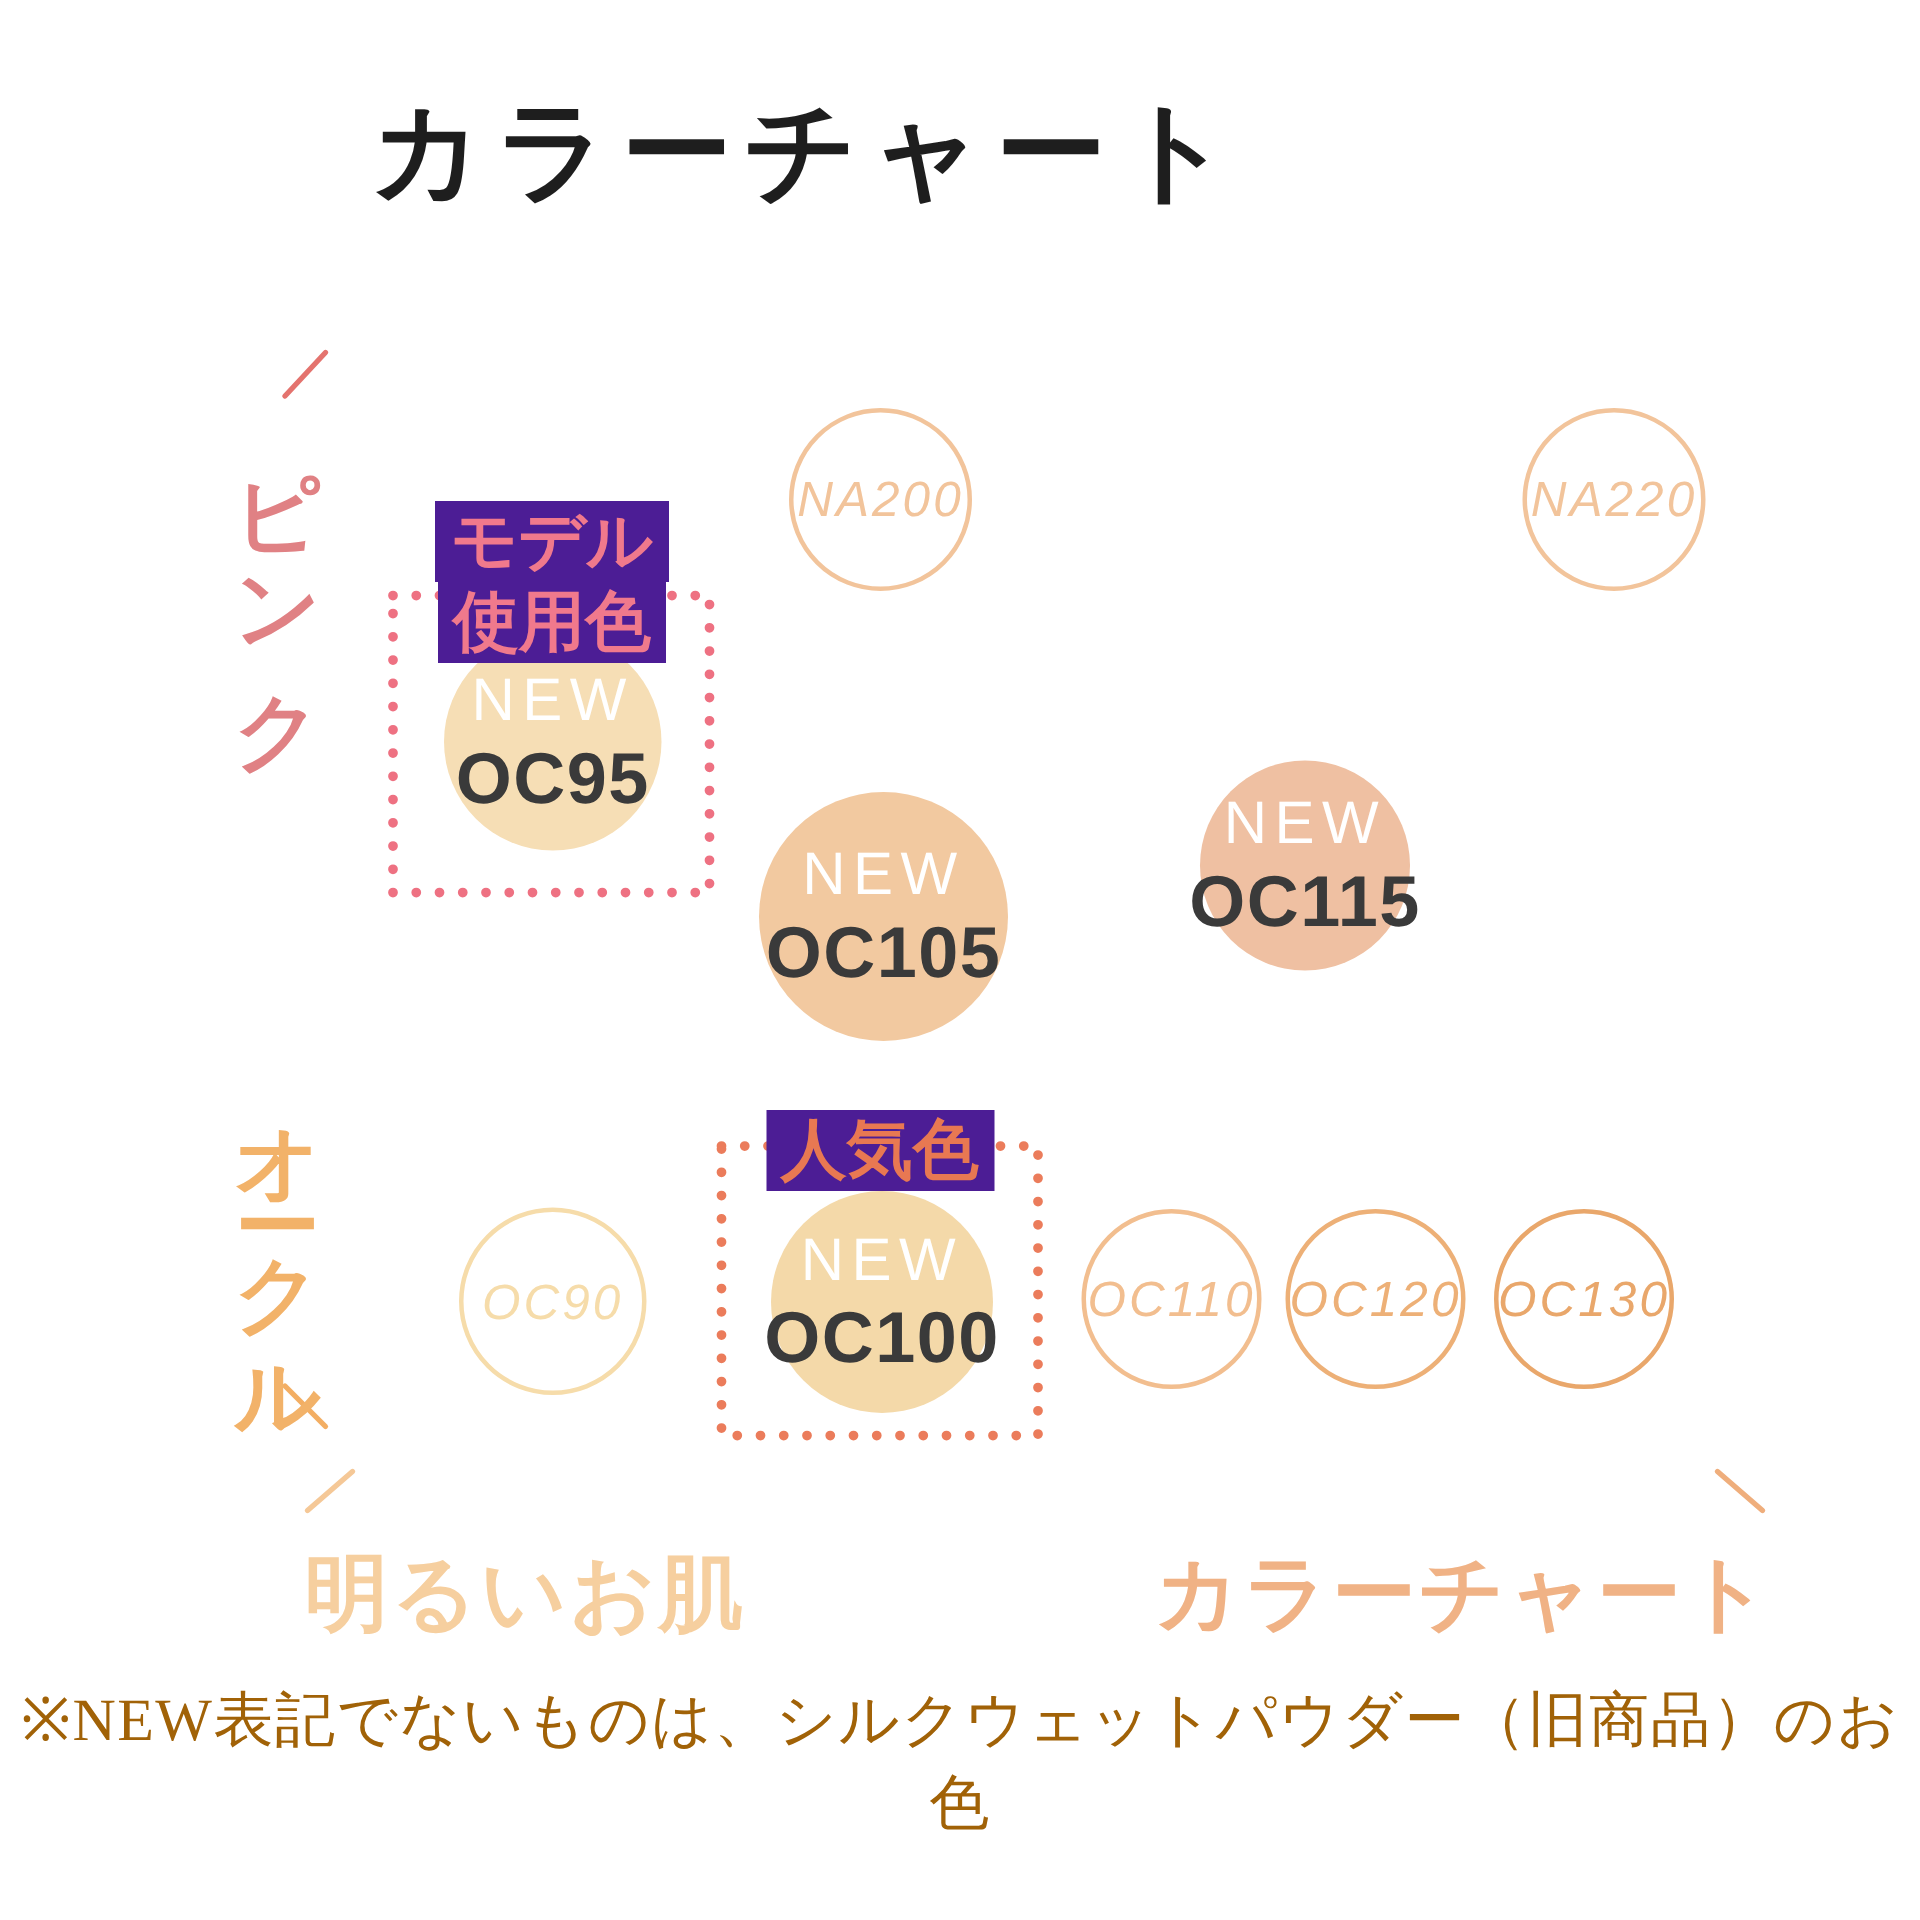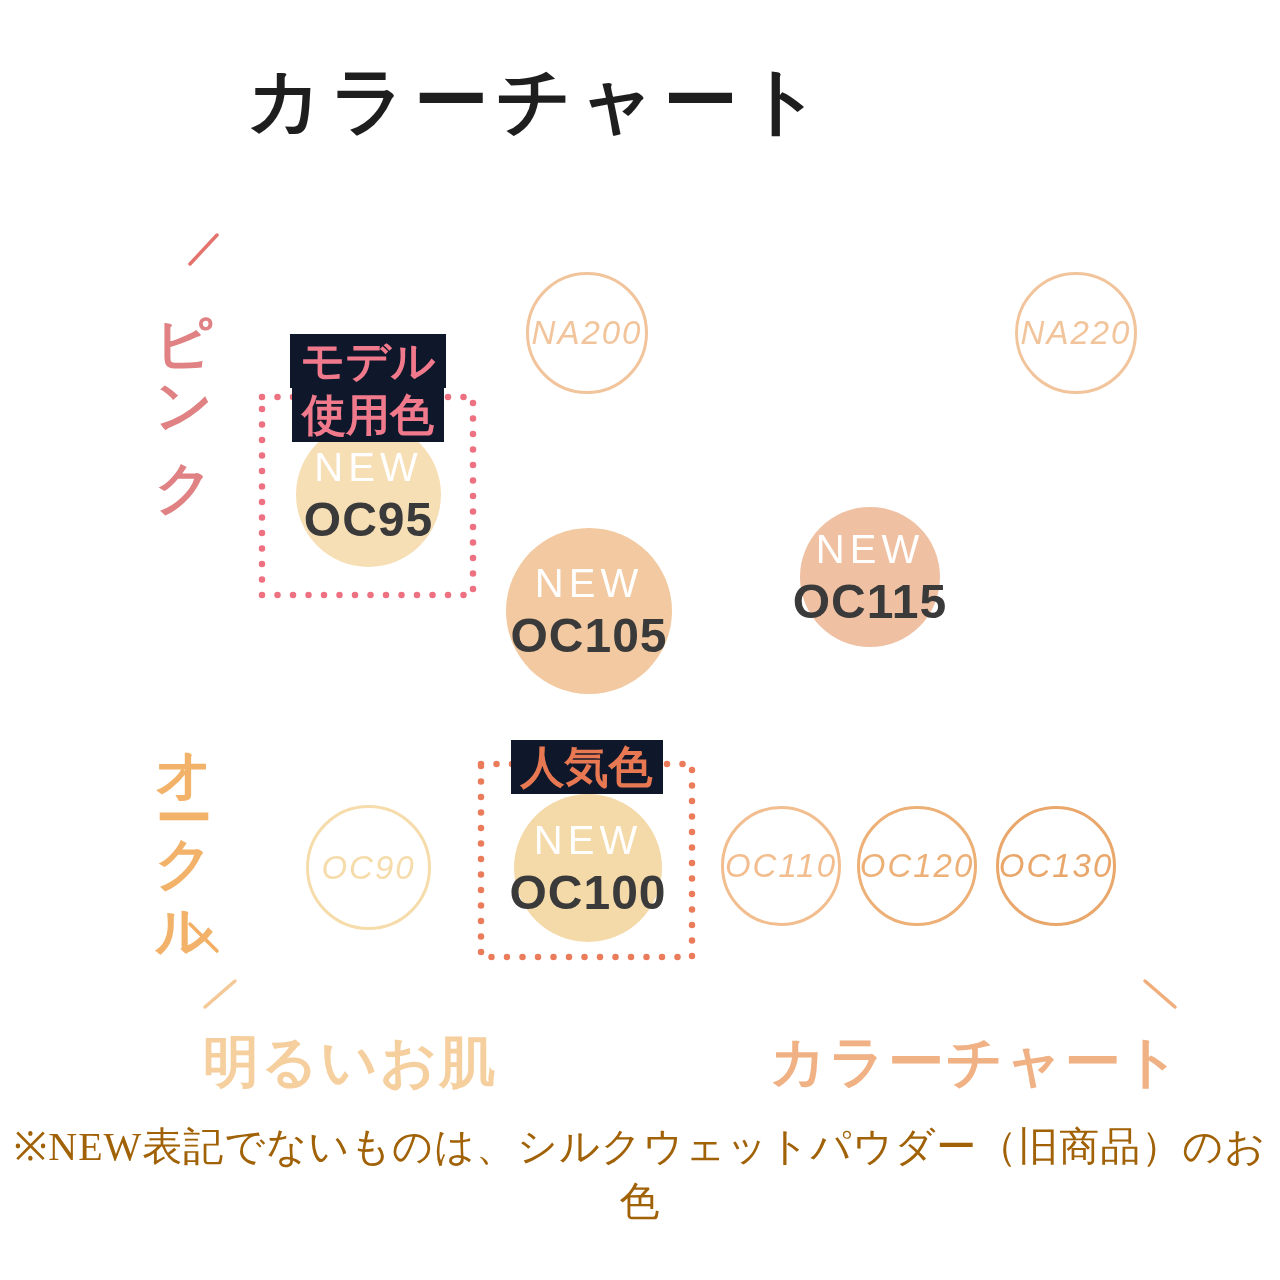--- a/index.html
+++ b/index.html
@@ -59,21 +59,21 @@
   .c-oc100 { left: 514px; top: 794px; width: 148px; height: 148px; }
   .c-oc110 { left: 721px; top: 806px; width: 120px; height: 120px; }
   .c-oc120 { left: 857px; top: 806px; width: 120px; height: 120px; }
   .c-oc130 { left: 996px; top: 806px; width: 120px; height: 120px; }
 
   
   .callout {
     position: absolute; z-index: 3; text-align: center;
     font-size: 44px; font-weight: 700; line-height: 54px;
   }
-  .callout span { display: inline-block; background: #0f172a; padding: 0 10px; }
+  .callout span { display: inline-block; background: #4c1d95; padding: 0 10px; }
   .callout.model   { left: 262px; width: 212px; top: 334px; }
   .callout.popular { left: 481px; width: 211px; top: 740px; }
 </style>
 </head>
 <body>
 
 <div class="canvas">
 
   <div class="title">カラーチャート</div>
 

